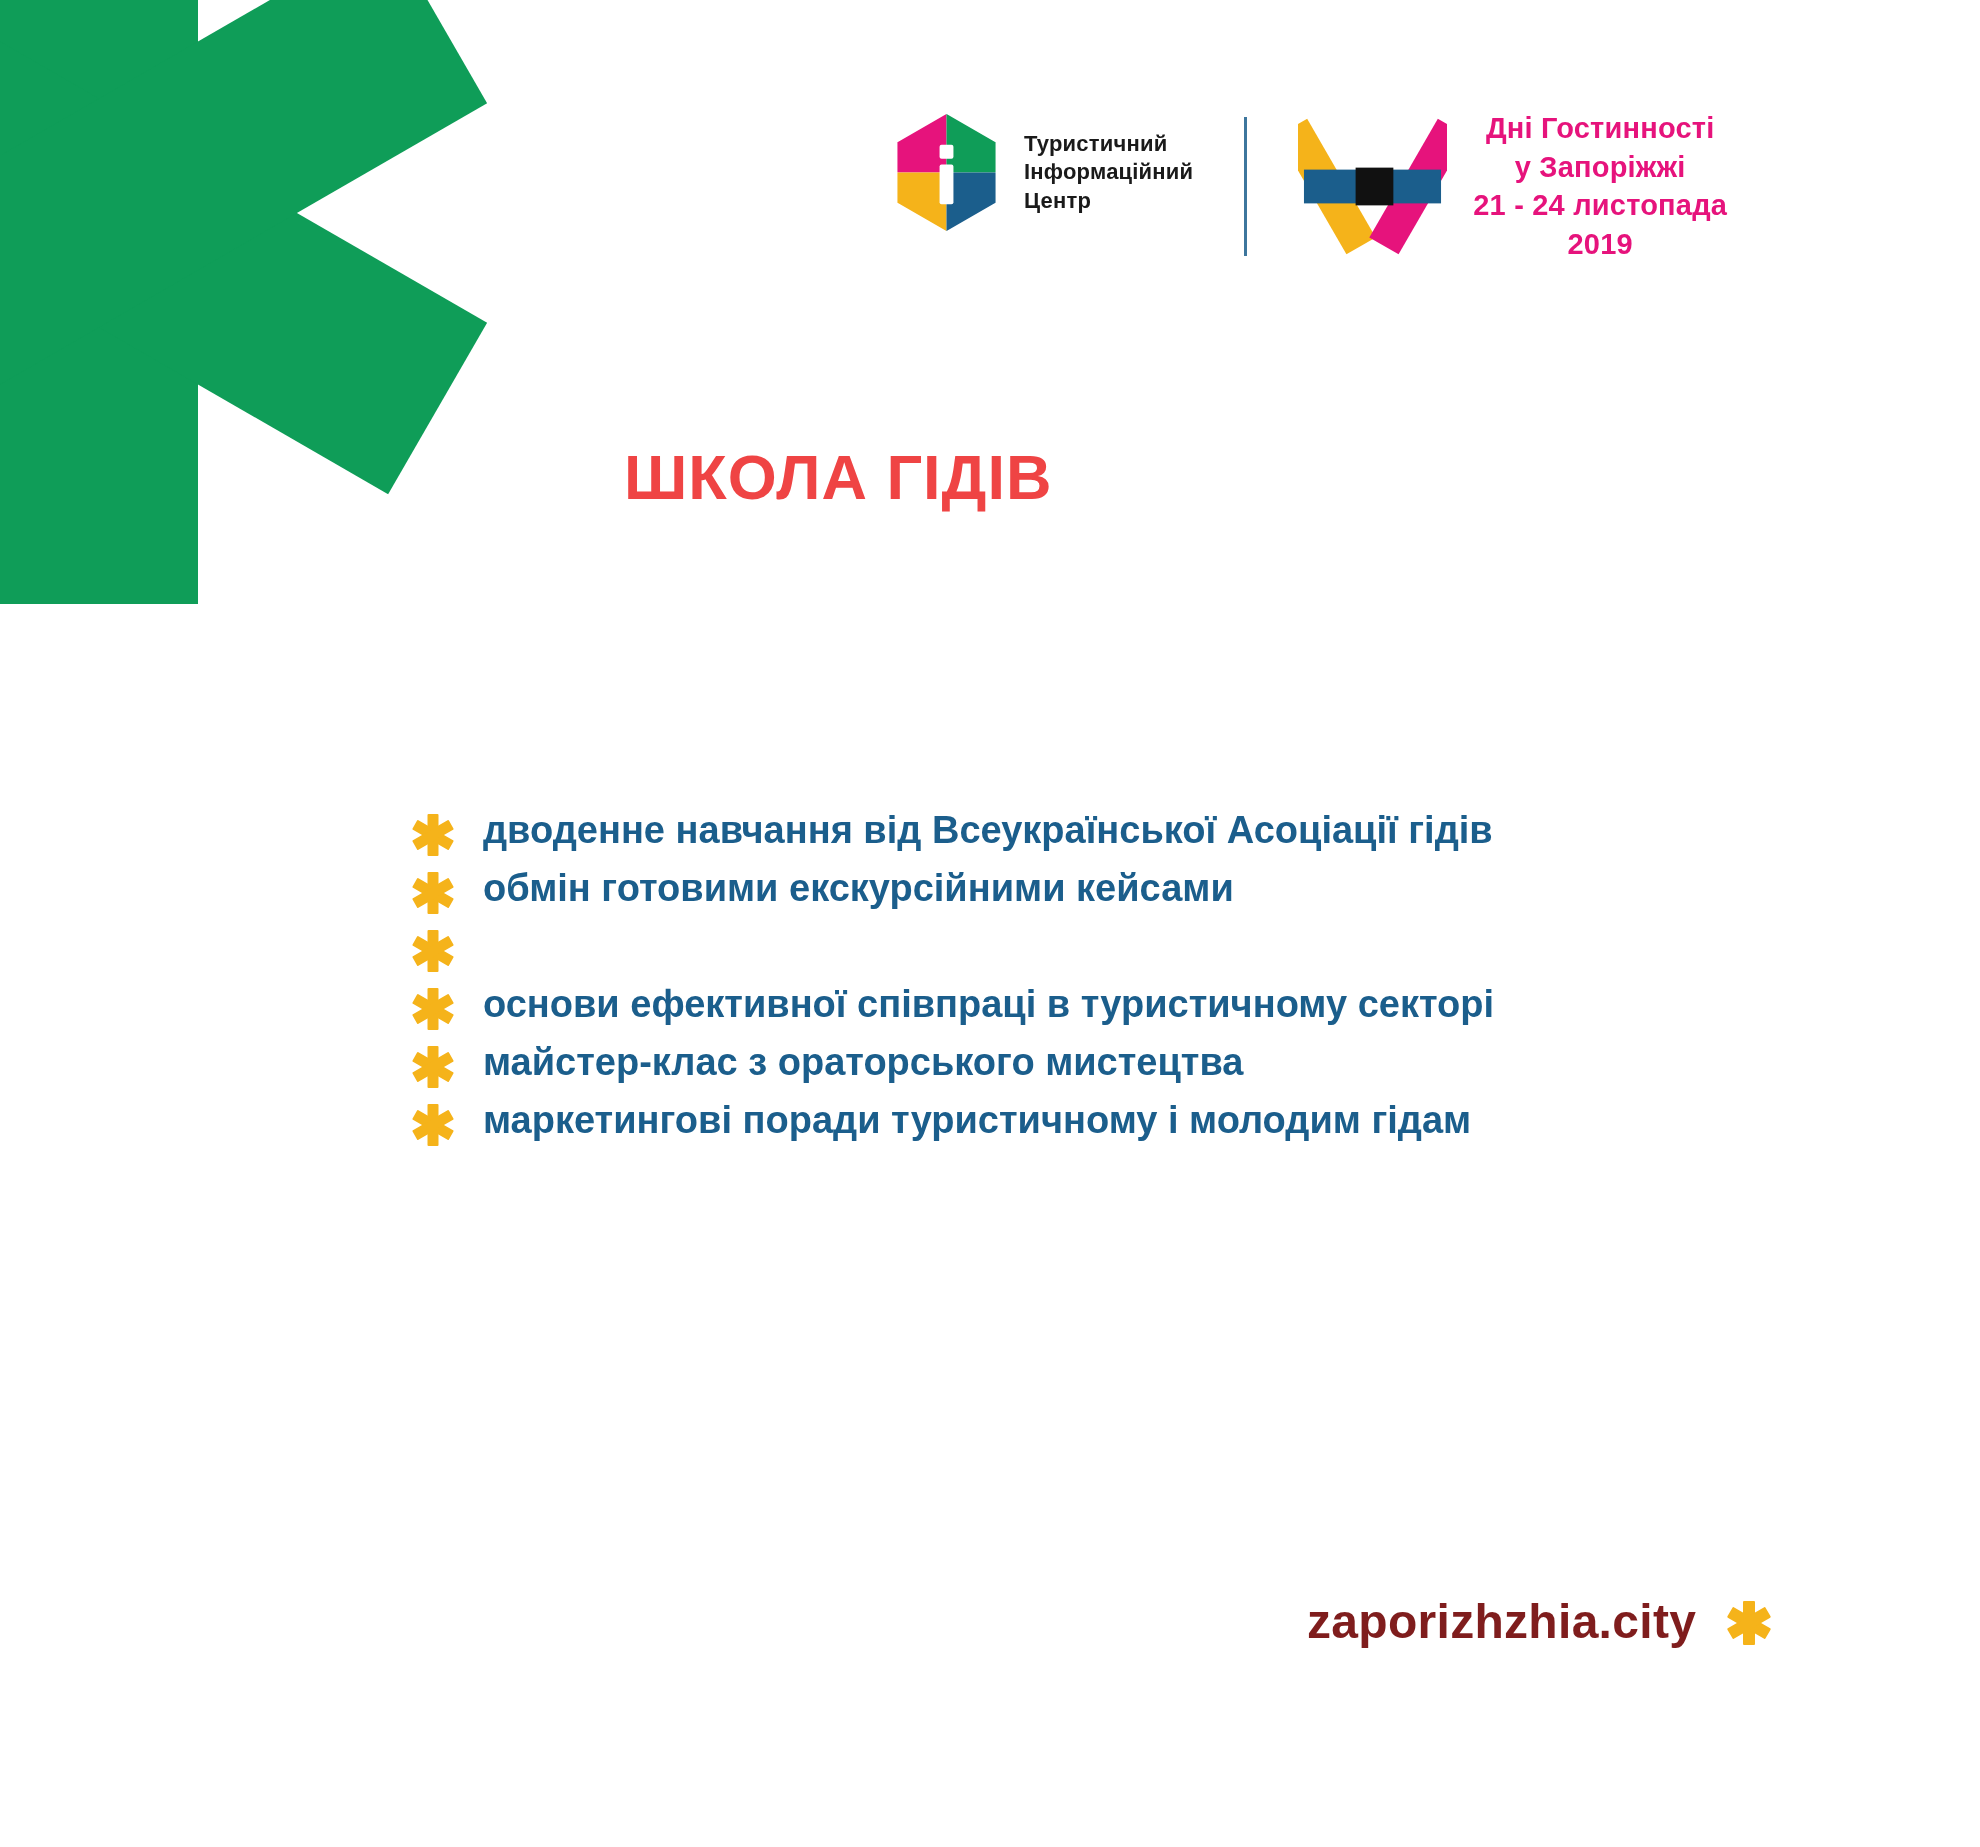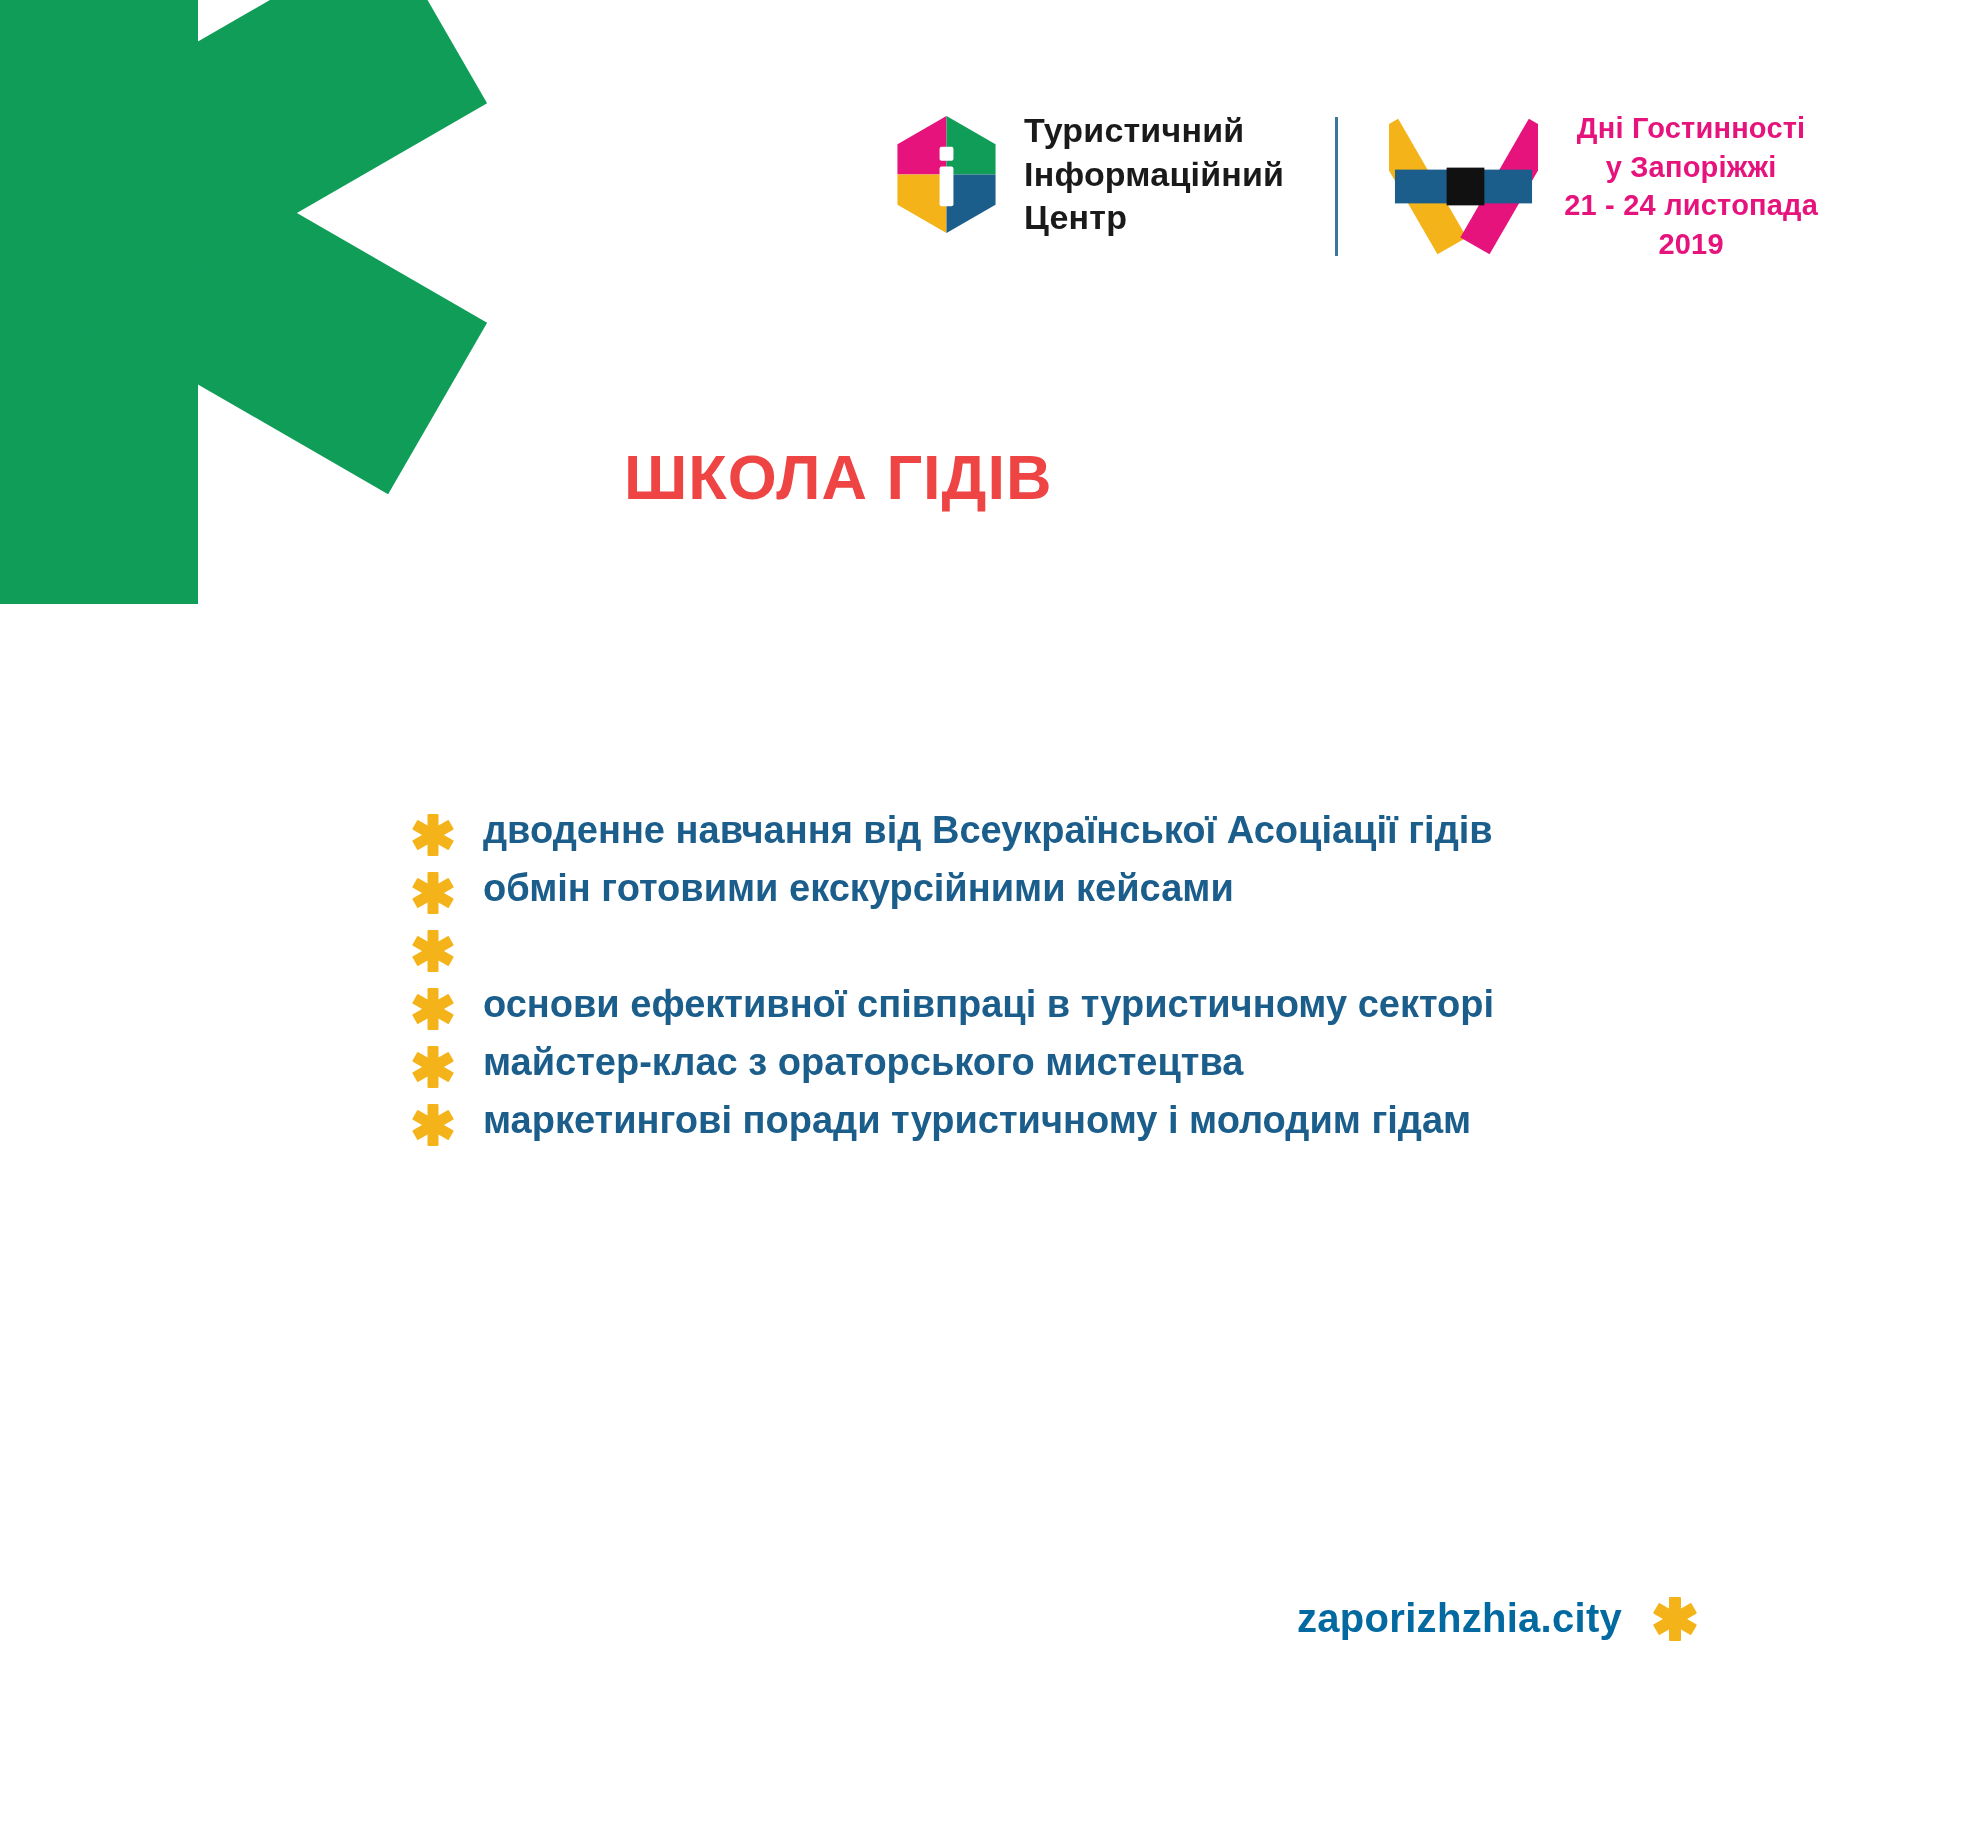--- a/index.html
+++ b/index.html
@@ -57,21 +57,21 @@
     height: 127px;
     margin-right: 22px;
   }
   .hex-mark .hex {
     position: absolute;
     left: 0; top: 0;
     width: 111px;
     height: 127px;
   }
   .tic-text {
-    font-size: 34px;
+    font-size: 22px;
     font-weight: bold;
     line-height: 1.28;
     color: #1a1a1a;
     letter-spacing: 0.2px;
   }
 
   .divider {
     width: 3px;
     height: 139px;
     background: #1b5e8c;
@@ -167,24 +167,25 @@
 
   
   .footer {
     position: absolute;
     left: 1297px;
     top: 1594px;
     display: flex;
     align-items: center;
   }
   .footer-site {
-    color: #0369a1;
-    font-size: 40px;
+    color: #7f1d1d;
+    font-size: 48px;
     font-weight: bold;
     letter-spacing: 0.3px;
+    margin-left: 10px;
   }
   .footer .ast {
     margin-left: 30px;
     margin-right: 0;
     margin-top: 2px;
     width: 46px;
     height: 46px;
     flex: 0 0 46px;
   }
   .footer .ast .abar { width: 44px; height: 12px; }

